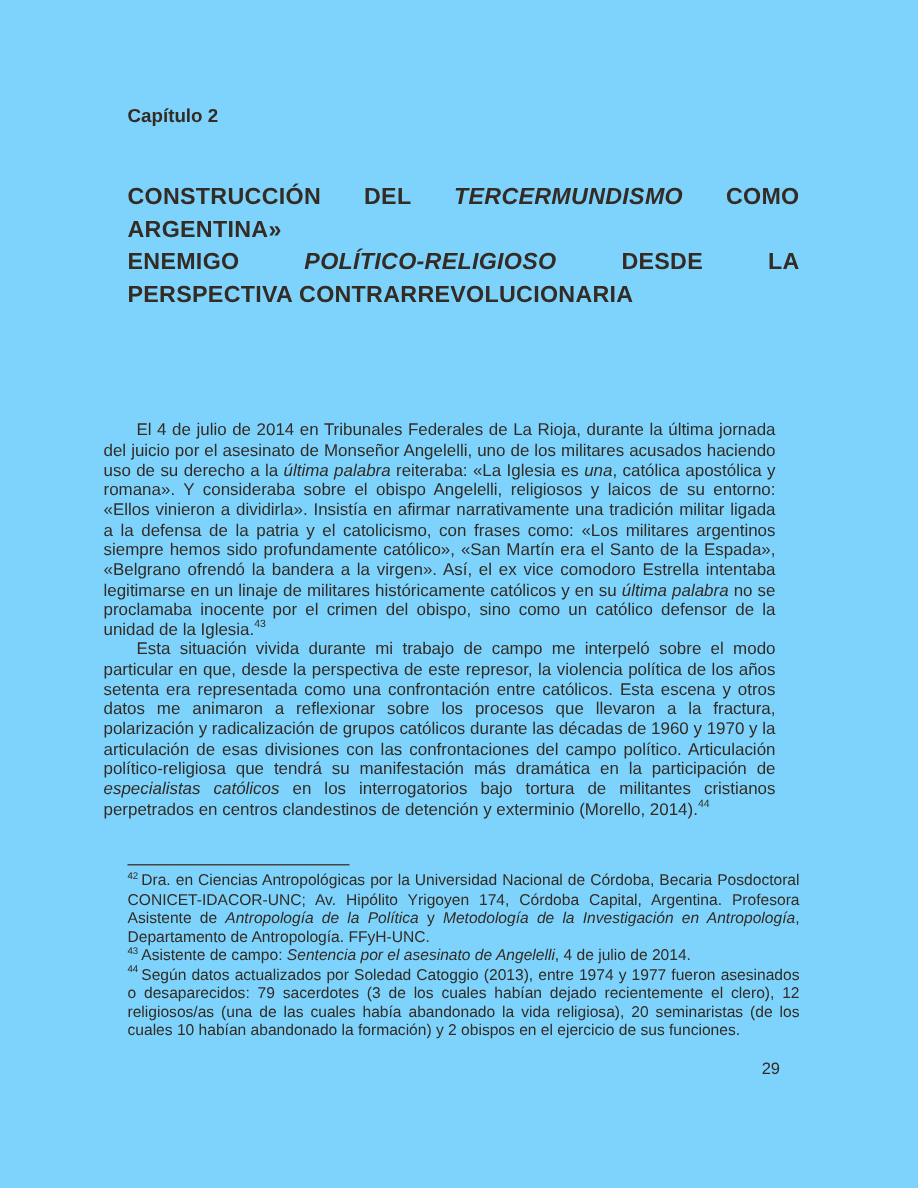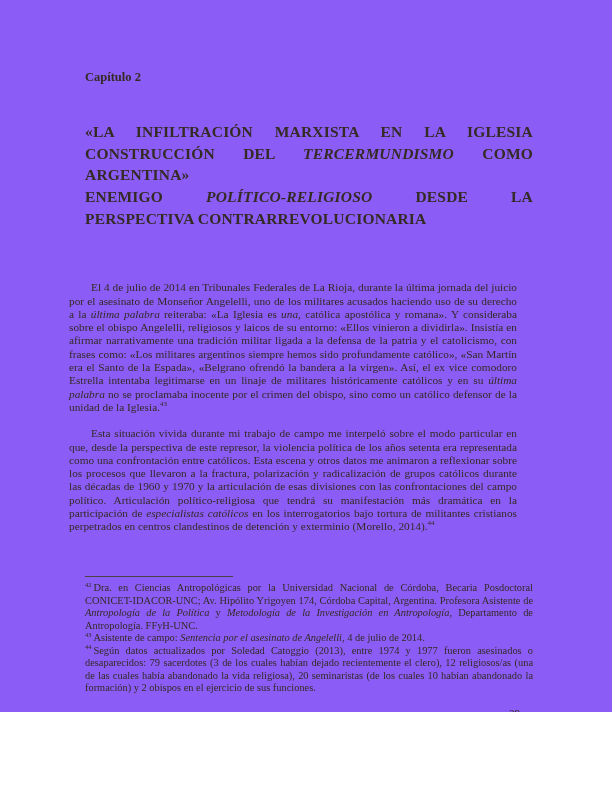--- a/index.html
+++ b/index.html
@@ -1,21 +1,21 @@
 <!DOCTYPE html>
 <html><head>
 <meta charset="utf-8">
 <style>
   html, body { margin: 0; padding: 0; background: #ffffff; }
   .page {
     position: relative;
     width: 612px;
-    height: 712px;
-    background: #8b5cf6;
-    font-family: Liberation Serif, serif;
+    height: 792px;
+    background: #7dd3fc;
+    font-family: Liberation Sans, sans-serif;
     color: #33"2b"24;
     color: #332b24;
     overflow: hidden;
   }
   .it { font-style: italic; }
   sup {
     font-size: 0.62em;
     line-height: 0;
     vertical-align: super;
   }
@@ -88,21 +88,20 @@
   .page-number span { margin-right: 13px; }
 </style>
 </head>
 <body>
 
 <div class="page">
 
   <div class="chapter-label">Capítulo 2</div>
 
   <div class="chapter-title">
-    <div class="title-line jline"><span>«LA INFILTRACIÓN MARXISTA EN LA IGLESIA</span></div>
     <div class="title-line jline"><span>CONSTRUCCIÓN DEL </span><span class="it">TERCERMUNDISMO</span><span> COMO</span></div>
     <div class="title-line lline"><span>ARGENTINA»</span></div>
     <div class="title-line jline"><span>ENEMIGO </span><span class="it">POLÍTICO-RELIGIOSO</span><span> DESDE LA</span></div>
     <div class="title-line lline"><span>PERSPECTIVA CONTRARREVOLUCIONARIA</span></div>
   </div>
 
 
   <p class="body-paragraph para-1"><span>El 4 de julio de 2014 en Tribunales Federales de La Rioja, durante la última jornada del juicio por el asesinato de Monseñor Angelelli, uno de los militares acusados haciendo uso de su derecho a la </span><span class="it">última palabra</span><span> reiteraba: «La Iglesia es </span><span class="it">una</span><span>, católica apostólica y romana». Y consideraba sobre el obispo Angelelli, religiosos y laicos de su entorno: «Ellos vinieron a dividirla». Insistía en afirmar narrativamente una tradición militar ligada a la defensa de la patria y el catolicismo, con frases como: «Los militares argentinos siempre hemos sido profundamente católico», «San Martín era el Santo de la Espada», «Belgrano ofrendó la bandera a la virgen». Así, el ex vice comodoro Estrella intentaba legitimarse en un linaje de militares históricamente católicos y en su </span><span class="it">última palabra</span><span> no se proclamaba inocente por el crimen del obispo, sino como un católico defensor de la unidad de la Iglesia.</span><sup>43</sup></p>
 
   <p class="body-paragraph para-2"><span>Esta situación vivida durante mi trabajo de campo me interpeló sobre el modo particular en que, desde la perspectiva de este represor, la violencia política de los años setenta era representada como una confrontación entre católicos. Esta escena y otros datos me animaron a reflexionar sobre los procesos que llevaron a la fractura, polarización y radicalización de grupos católicos durante las décadas de 1960 y 1970 y la articulación de esas divisiones con las confrontaciones del campo político. Articulación político-religiosa que tendrá su manifestación más dramática en la participación de </span><span class="it">especialistas católicos</span><span> en los interrogatorios bajo tortura de militantes cristianos perpetrados en centros clandestinos de detención y exterminio (Morello, 2014).</span><sup>44</sup></p>

